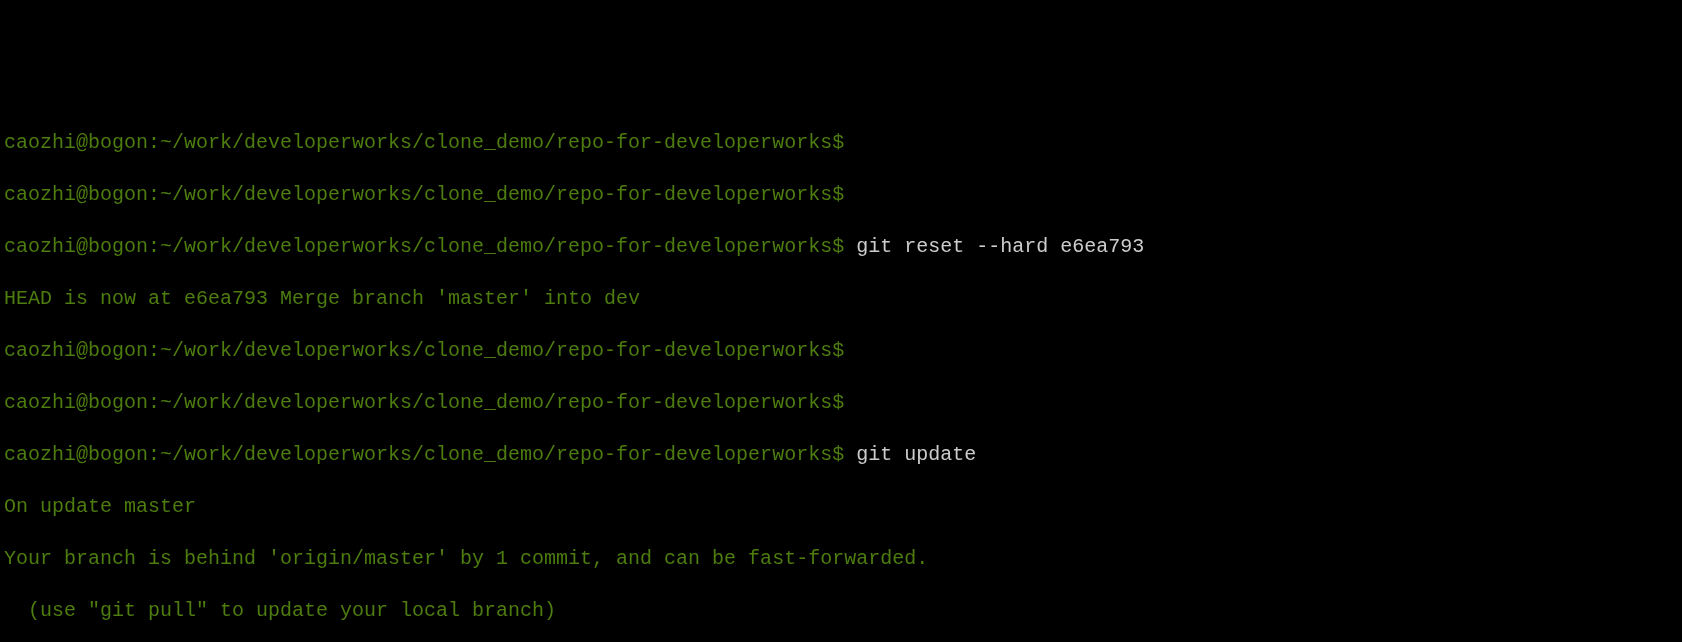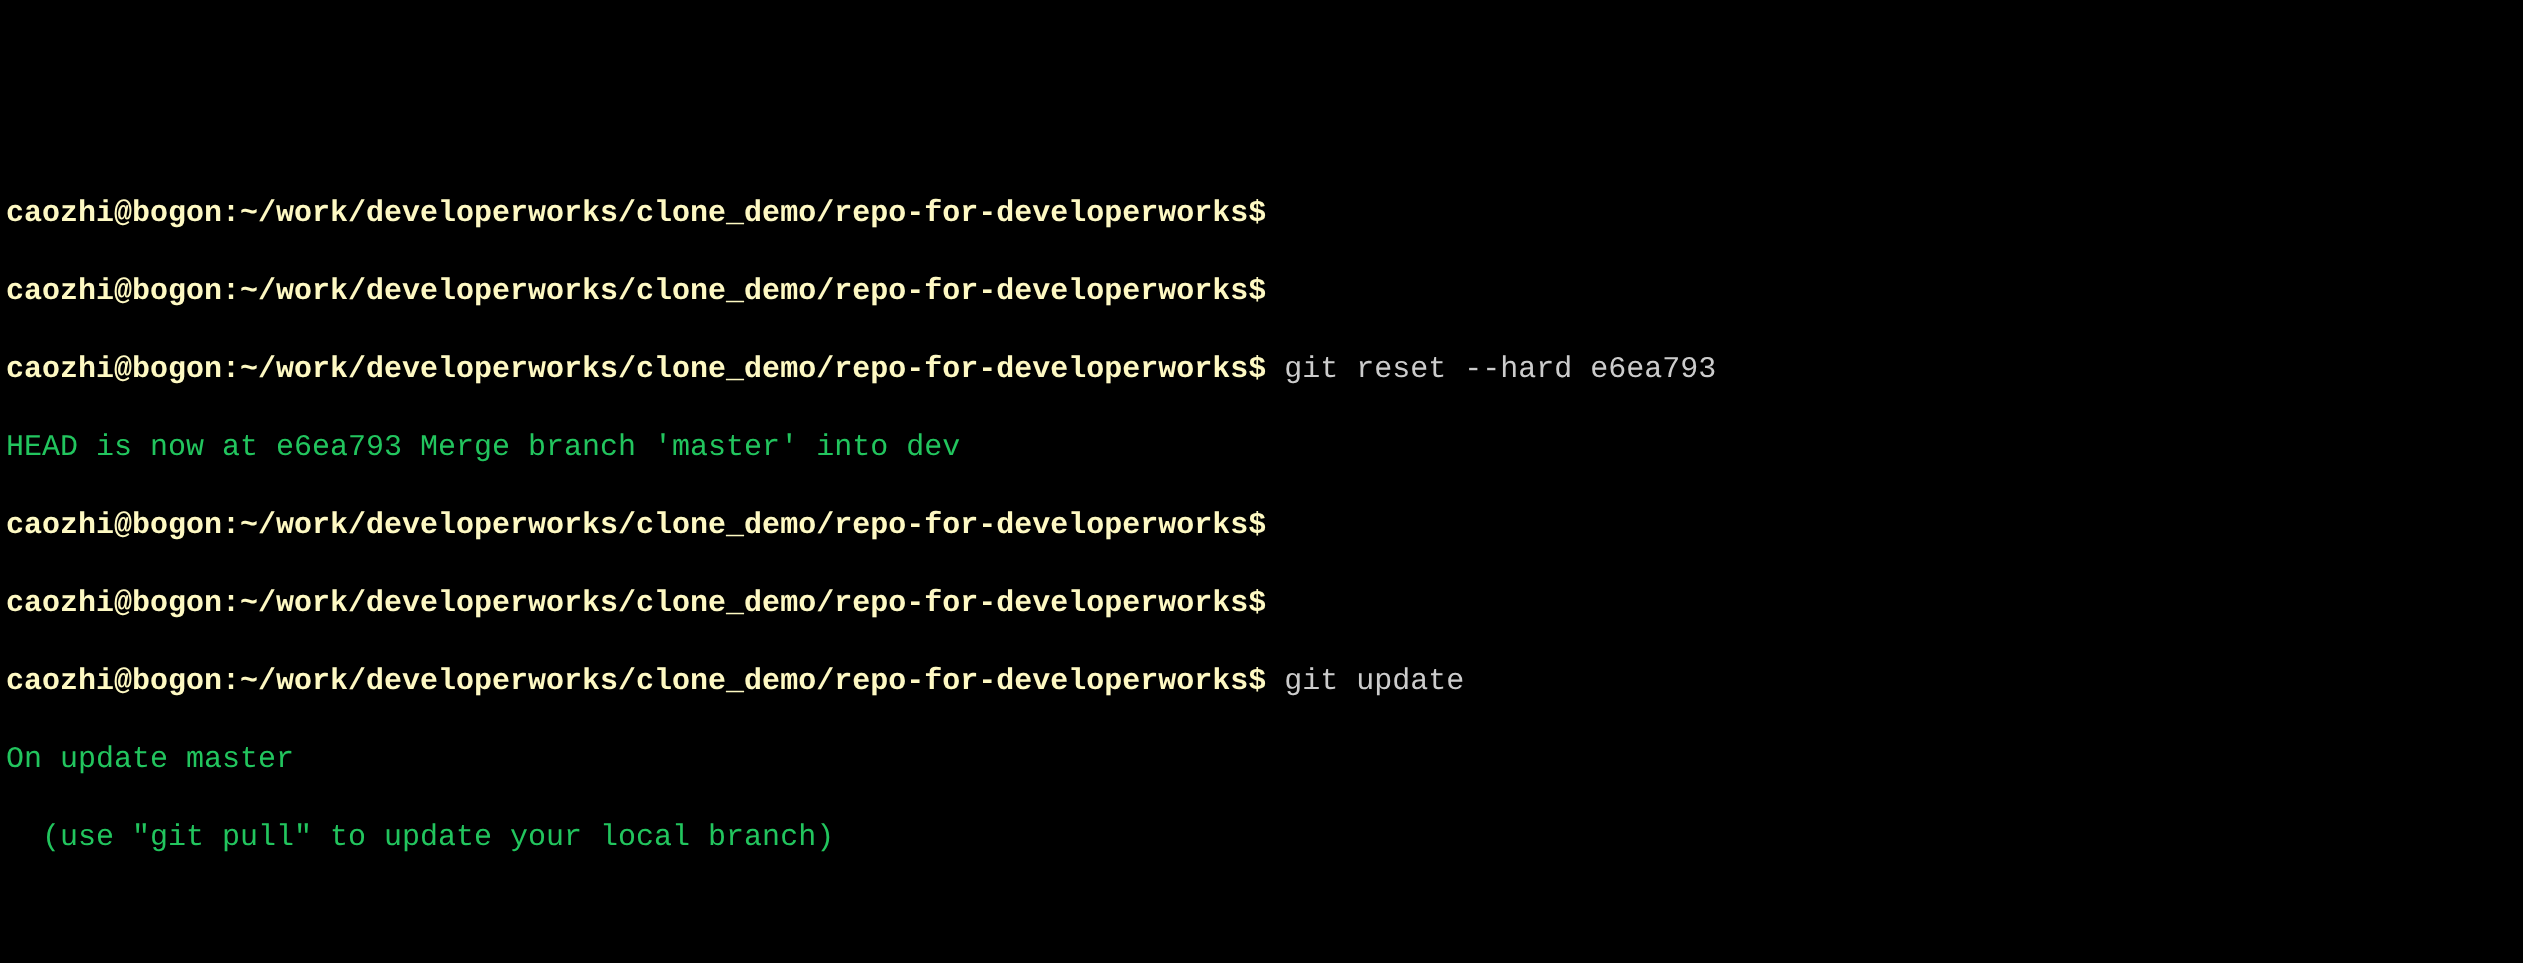--- a/index.html
+++ b/index.html
@@ -13,45 +13,46 @@
     white-space: pre;
     overflow-x: auto;
   }
   .terminal {
     padding: 0 4px;
   }
   .line {
     white-space: pre;
   }
   .prompt {
-    color: #fef9c3;
-    font-weight: bold;
+    color: #4d7c0f;
+    font-weight: normal;
   }
   .dim {
-    color: #22c55e;
+    color: #4d7c0f;
   }
   .cmd {
     color: #cccccc;
     text-align: right;
   }
 </style>
 </head>
 <body>
 
 
 
 <div class="terminal">
 <div class="line"><span class="prompt">caozhi@bogon:~/work/developerworks/clone_demo/repo-for-developerworks$</span></div>
 <div class="line"><span class="prompt">caozhi@bogon:~/work/developerworks/clone_demo/repo-for-developerworks$</span></div>
 <div class="line"><span class="prompt">caozhi@bogon:~/work/developerworks/clone_demo/repo-for-developerworks$</span><span class="cmd"> git reset --hard e6ea793</span></div>
 <div class="line dim">HEAD is now at e6ea793 Merge branch 'master' into dev</div>
 <div class="line"><span class="prompt">caozhi@bogon:~/work/developerworks/clone_demo/repo-for-developerworks$</span></div>
 <div class="line"><span class="prompt">caozhi@bogon:~/work/developerworks/clone_demo/repo-for-developerworks$</span></div>
 <div class="line"><span class="prompt">caozhi@bogon:~/work/developerworks/clone_demo/repo-for-developerworks$</span><span class="cmd"> git update</span></div>
 <div class="line dim">On update master</div>
+<div class="line dim">Your branch is behind 'origin/master' by 1 commit, and can be fast-forwarded.</div>
 <div class="line dim">  (use "git pull" to update your local branch)</div>
 <div class="line dim"></div>
 
 
 
 
 
 
 
 

